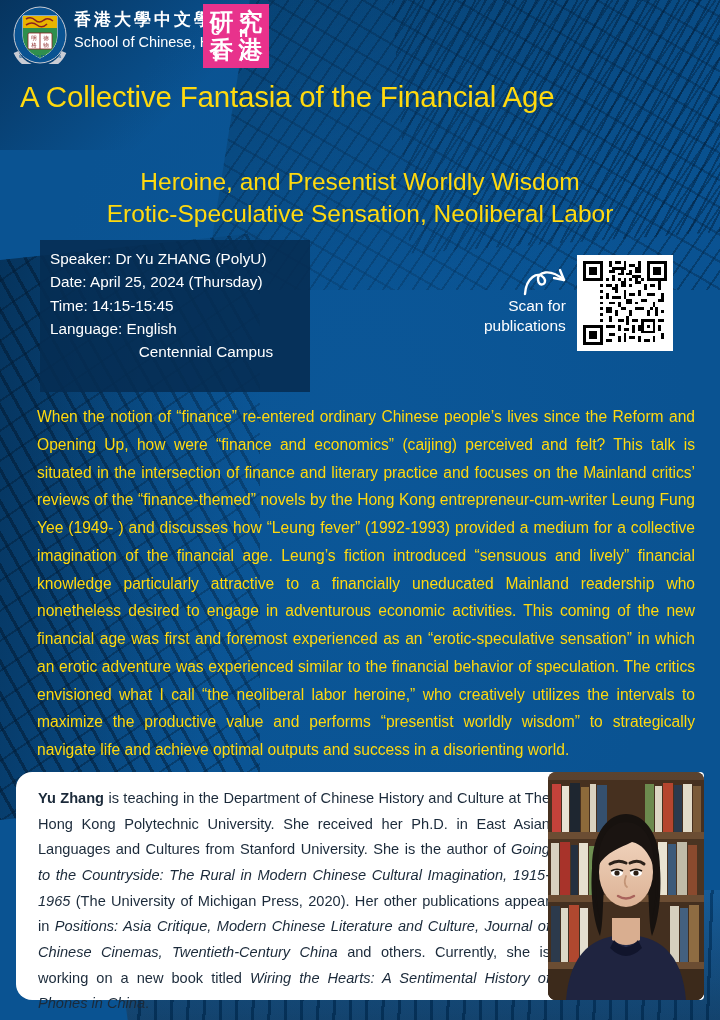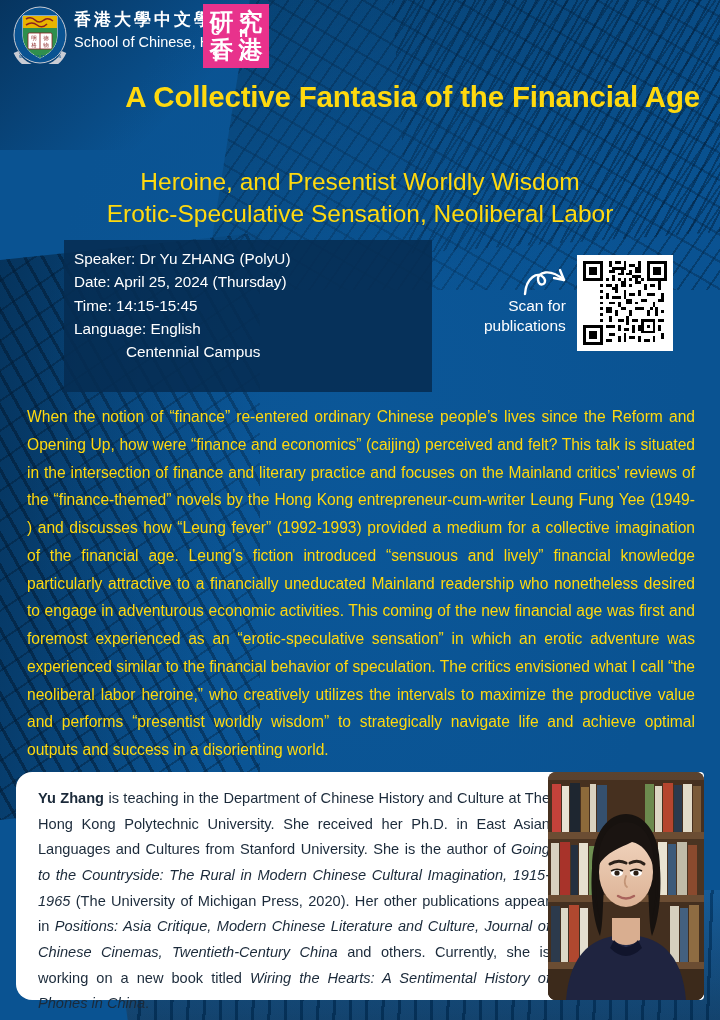--- a/index.html
+++ b/index.html
@@ -121,52 +121,52 @@
     position: absolute; font-size: 11px; font-weight: 700; color: #fff;
   }
   .stamp-g { left: 4px; top: 18px; }
   .stamp-h { left: 32px; top: 20px; }
   .stamp-s { left: 5px; top: 42px; }
   .stamp-k { left: 33px; top: 43px; }
 
   
   .title-main {
     position: absolute; top: 78px; left: 20px; width: 680px;
-    text-align: right;
+    text-align: left;
     color: #ffd90e;
     font-size: 29.5px;
-    font-weight: 700;
+    font-weight: 400;
     line-height: 1.26;
     letter-spacing: -0.2px;
     z-index: 5;
   }
   .title-sub {
     position: absolute; top: 166px; left: 30px; width: 660px;
     text-align: center;
     color: #ffd90e;
     font-size: 24.5px;
     font-weight: 400;
     line-height: 1.32;
     z-index: 5;
   }
 
   
   .details {
-    position: absolute; left: 64px; top: 240px; width: 368px; height: 152px;
+    position: absolute; left: 40px; top: 240px; width: 270px; height: 152px;
     background: rgba(6,44,82,0.88);
     z-index: 5;
     padding: 7px 0 0 10px;
   }
   .details-line {
     color: #ffffff;
     font-size: 15.3px;
     line-height: 1.52;
     white-space: nowrap;
   }
-  .details-indent { padding-left: 52px; }
+  .details-indent { padding-left: 52px; text-align: center; }
 
   
   .qr-wrap {
     position: absolute; left: 577px; top: 255px;
     width: 96px; height: 96px;
     background: #ffffff;
     padding: 6px;
     z-index: 6;
   }
   .qr {
@@ -189,21 +189,21 @@
 
   
   .abstract {
     position: absolute; left: 27px; top: 403px; width: 668px;
     color: #ffd90e;
     font-size: 15.6px;
     line-height: 1.78;
     text-align: justify;
     z-index: 5;
   }
-  .abstract p { text-align: justify; }
+  .abstract p { text-align: justify; margin-left: 10px; }
   .abstract p:last-child { text-align: justify; }
 
   
   .bio-card {
     position: absolute; left: 16px; top: 772px; width: 688px; height: 228px;
     background: #ffffff;
     border-radius: 16px 4px 4px 16px;
     z-index: 5;
   }
   .bio-text {

